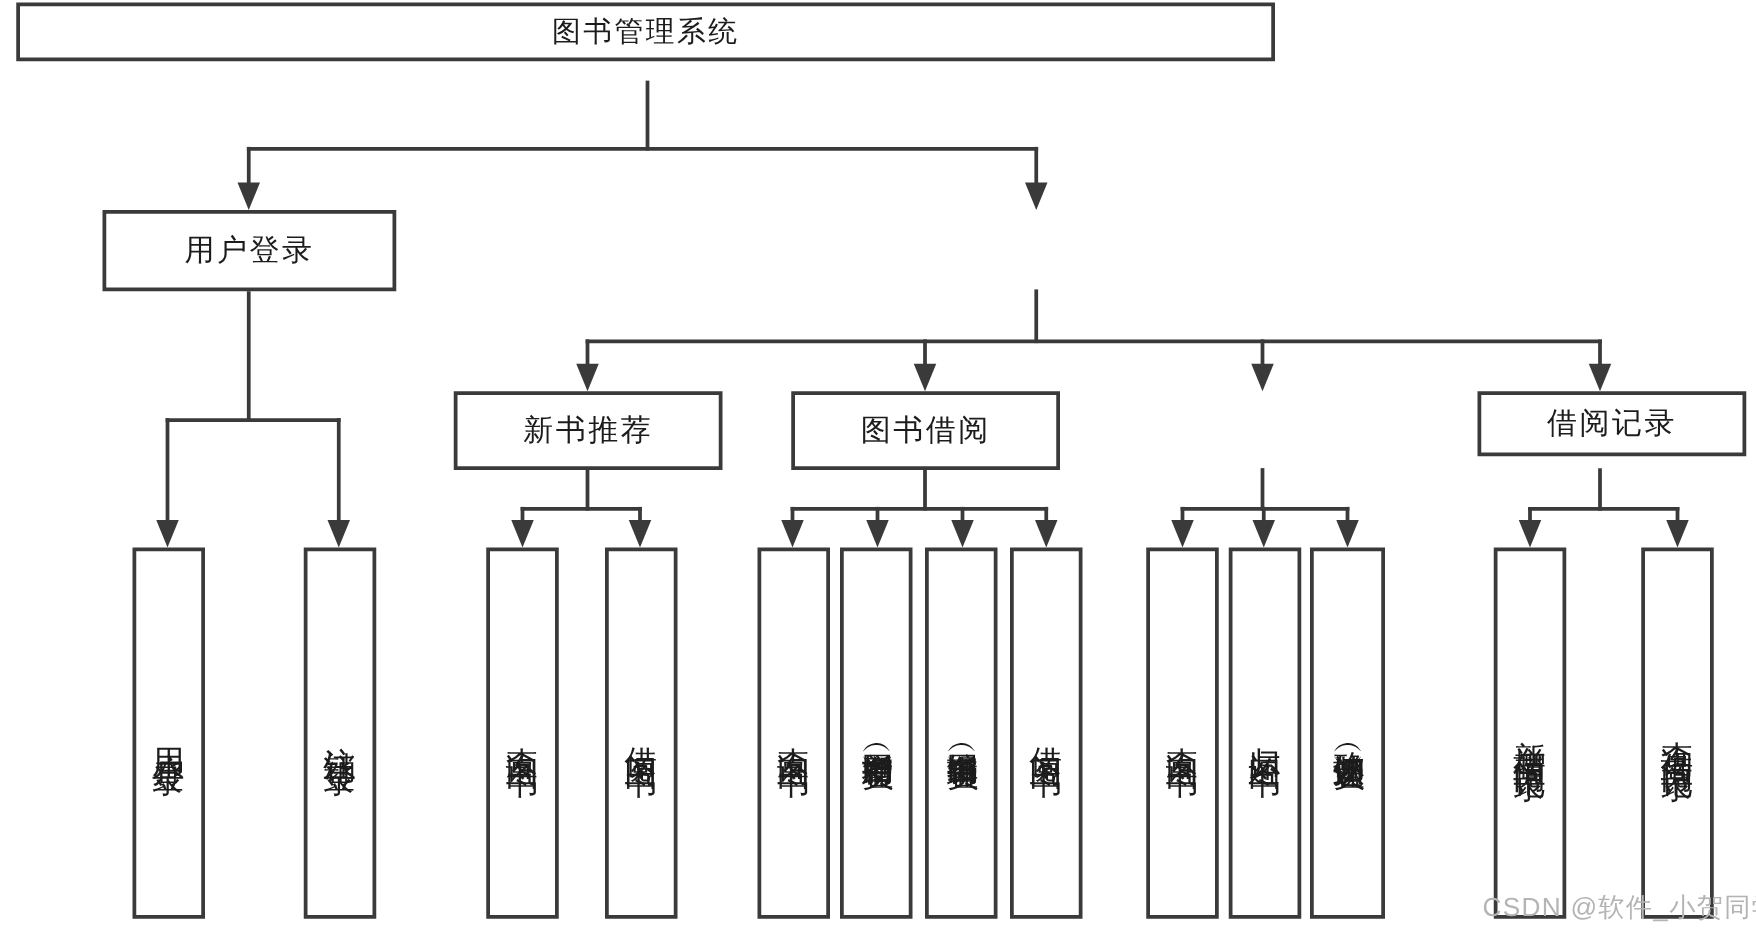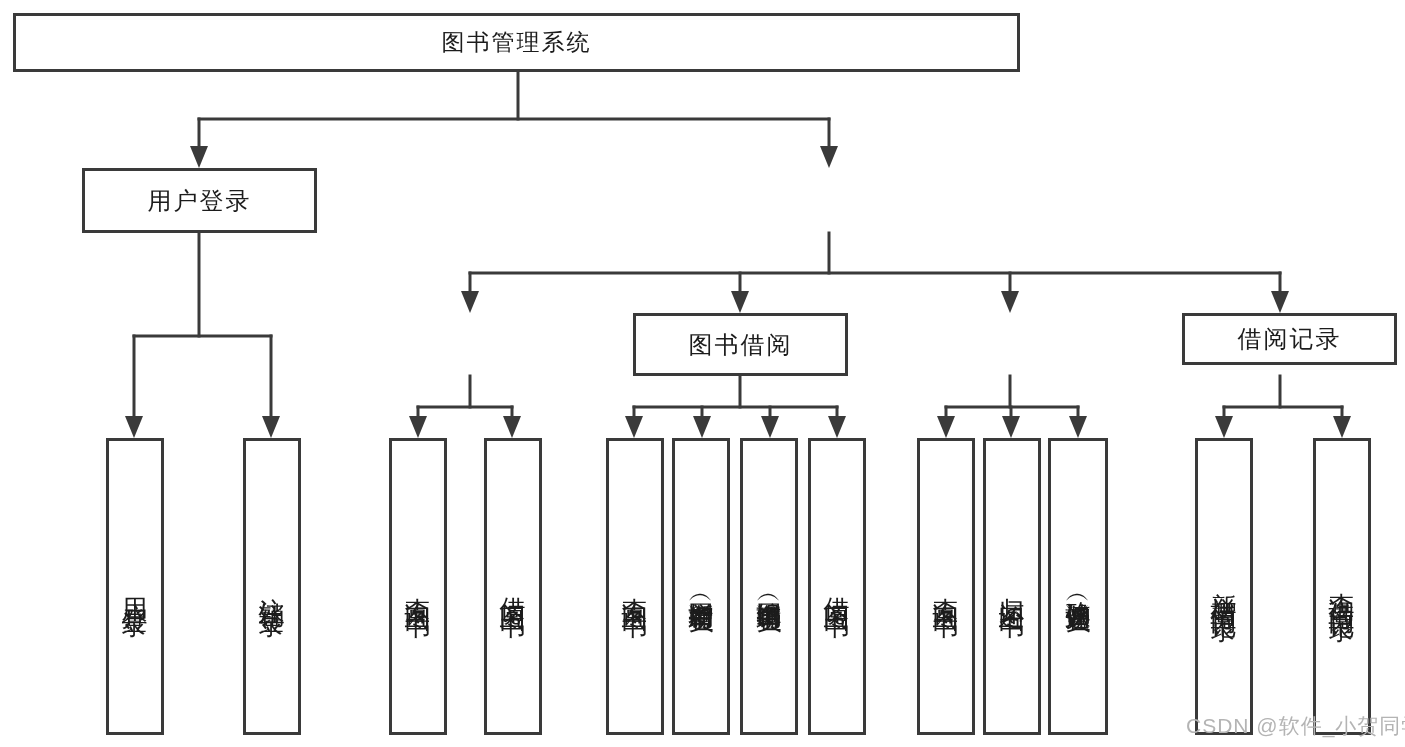--- a/index.html
+++ b/index.html
@@ -142,28 +142,31 @@
 
       <polygon points="937,416 955,416 946,438"></polygon>
       <polygon points="1002,416 1020,416 1011,438"></polygon>
       <polygon points="1069,416 1087,416 1078,438"></polygon>
 
       <polygon points="1215,416 1233,416 1224,438"></polygon>
       <polygon points="1333,416 1351,416 1342,438"></polygon>
     </g>
   </svg>
 
-  <div class="node root-node" style="left:13px; top:13px; width:1007px; height:59px;">
+  <div class="node root-node" style="left:13px; top:2px; width:1007px; height:47px;">
     <span>图书管理系统</span>
   </div>
 
   <div class="node h-node" style="left:82px; top:168px; width:235px; height:65px;">
     <span>用户登录</span>
   </div>
 
+  <div class="node h-node" style="left:363px; top:313px; width:215px; height:63px;">
+    <span>新书推荐</span>
+  </div>
   <div class="node h-node" style="left:633px; top:313px; width:215px; height:63px;">
     <span>图书借阅</span>
   </div>
   <div class="node h-node" style="left:1182px; top:313px; width:215px; height:52px;">
     <span>借阅记录</span>
   </div>
 
   <div class="node leaf" style="left:106px;">
     <span>用户登录</span>
   </div>

